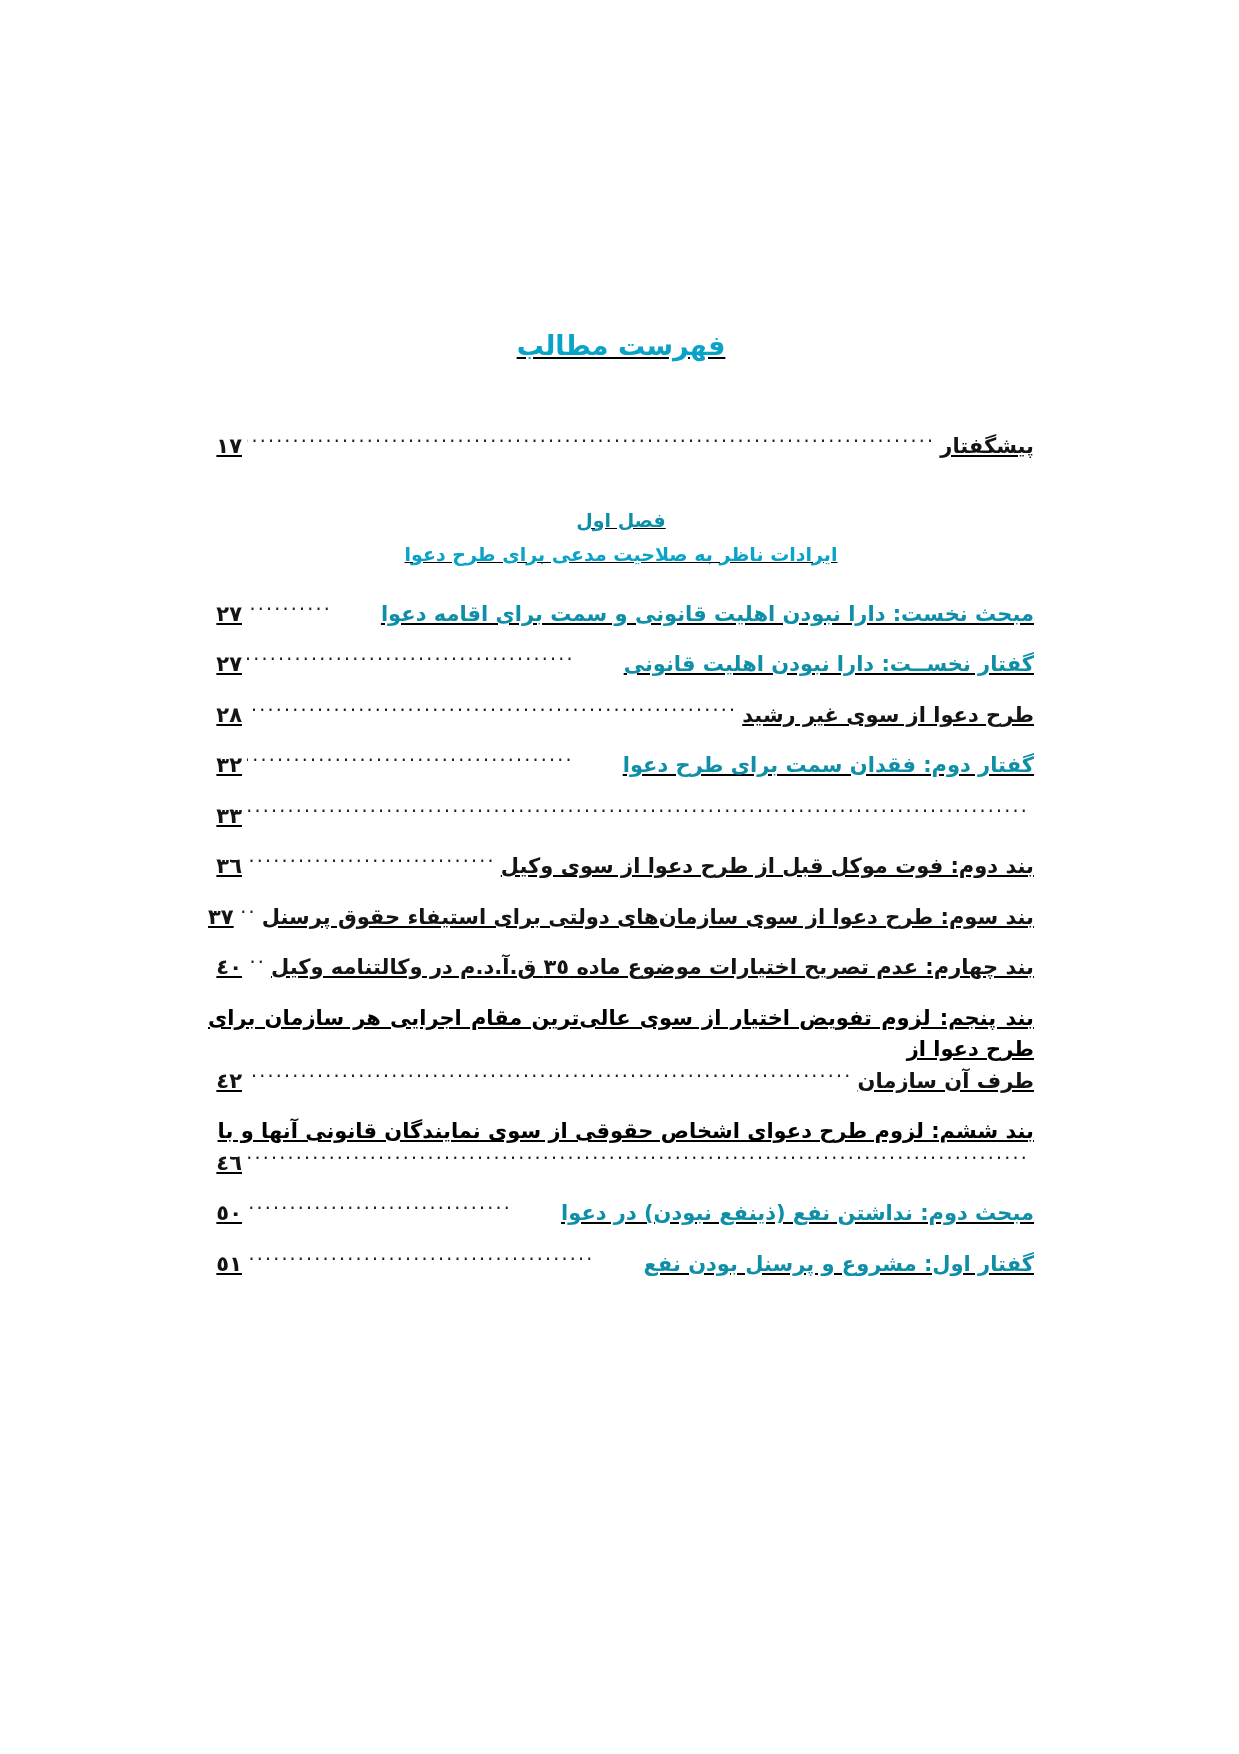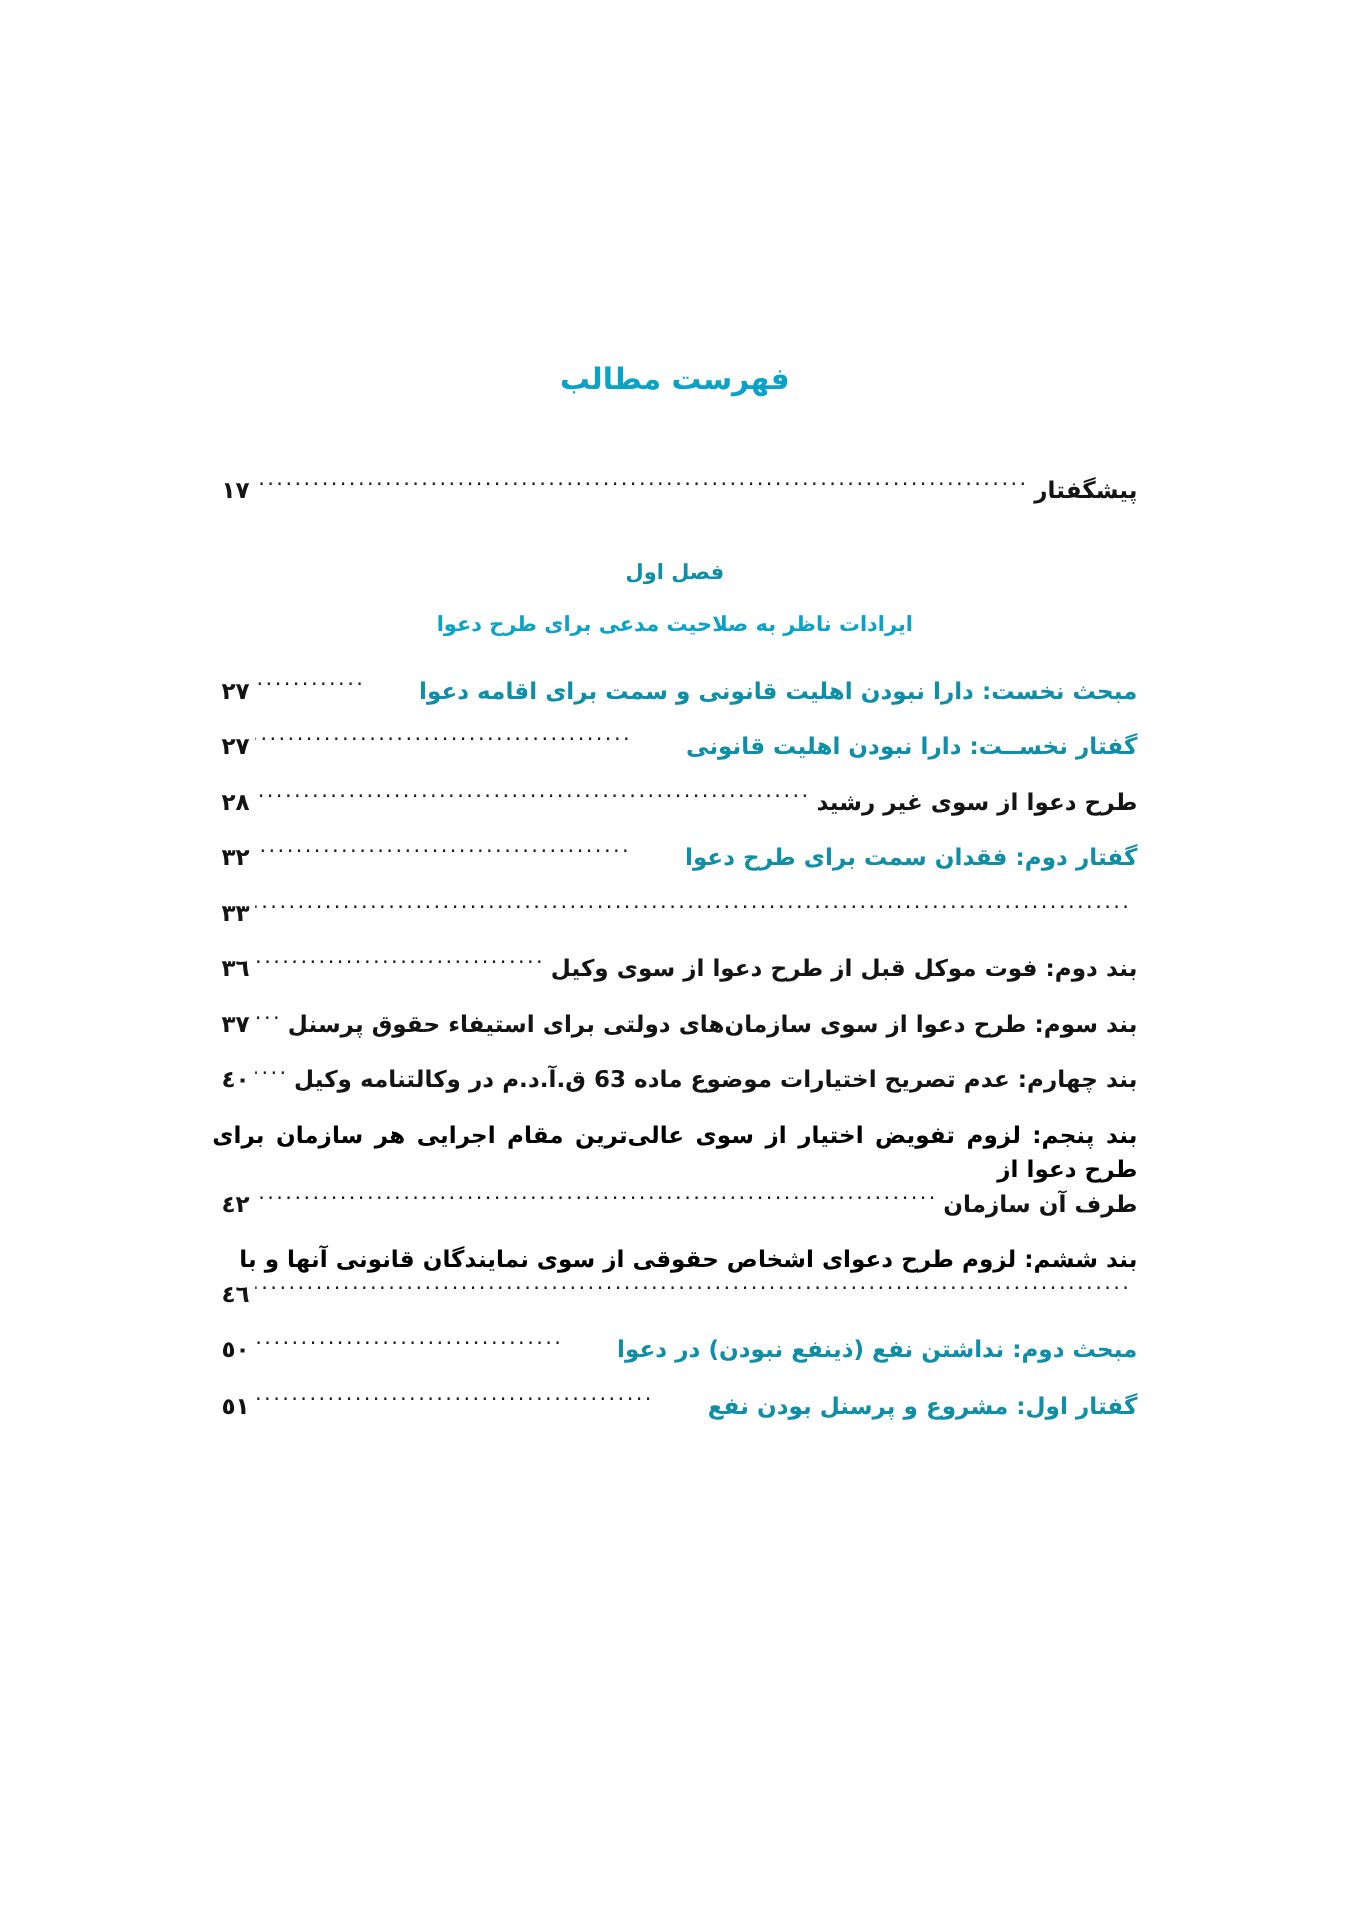--- a/index.html
+++ b/index.html
@@ -13,21 +13,22 @@
     height: 1754px;
     margin: 0 auto;
     background: #ffffff;
     font-family: "DejaVu Sans", sans-serif;
     overflow: hidden;
   }
   .content {
     position: absolute;
     top: 330px;
     right: 205px;
-    left: 193px;
+    left: 208px;
+    text-decoration: underline;
   }
   .toc-title {
     text-align: center;
     color: #0aa3c8;
     font-size: 27px;
     font-weight: bold;
     letter-spacing: 0.5px;
     margin-bottom: 70px;
   }
   .entry {
@@ -93,21 +94,21 @@
   .entry.wrap .tailrow .label { font-weight: bold; }
 
   .chapter-block {
     text-align: center;
     margin: 46px 0 34px 0;
     color: #0f8ea8;
   }
   .chapter-num {
     font-size: 19px;
     font-weight: bold;
-    margin-bottom: 26px;
+    margin-bottom: 12px;
     color: #0f8ea8;
   }
   .chapter-sub {
     font-size: 19px;
     font-weight: bold;
     color: #0aa3c8;
   }
 </style>
 </head>
 <body>
@@ -157,21 +158,21 @@
           <span class="label">بند دوم: فوت موکل قبل از طرح دعوا از سوی وکیل</span>
           <span class="leader"></span>
           <span class="pageno">٣٦</span>
         </div>
         <div class="entry black">
           <span class="label">بند سوم: طرح دعوا از سوی سازمان‌های دولتی برای استیفاء حقوق پرسنل</span>
           <span class="leader"></span>
           <span class="pageno">٣٧</span>
         </div>
         <div class="entry black">
-          <span class="label">بند چهارم: عدم تصریح اختیارات موضوع ماده 63 ق.آ.د.م در وکالتنامه وکیل</span>
+          <span class="label">بند چهارم: عدم تصریح اختیارات موضوع ماده ٣٥ ق.آ.د.م در وکالتنامه وکیل</span>
           <span class="leader"></span>
           <span class="pageno">٤٠</span>
         </div>
         <div class="entry black wrap">
           <div class="wrapbody">بند پنجم: لزوم تفویض اختیار از سوی عالی‌ترین مقام اجرایی هر سازمان برای طرح دعوا از</div>
           <div class="tailrow">
             <span class="label">طرف آن سازمان</span>
             <span class="leader"></span>
             <span class="pageno">٤٢</span>
           </div>

